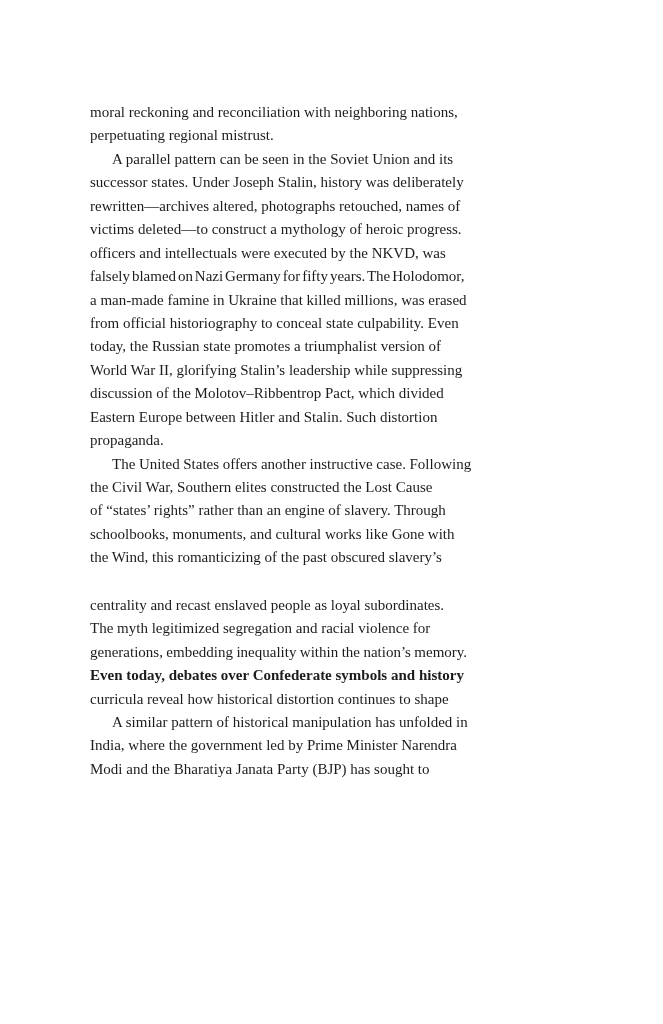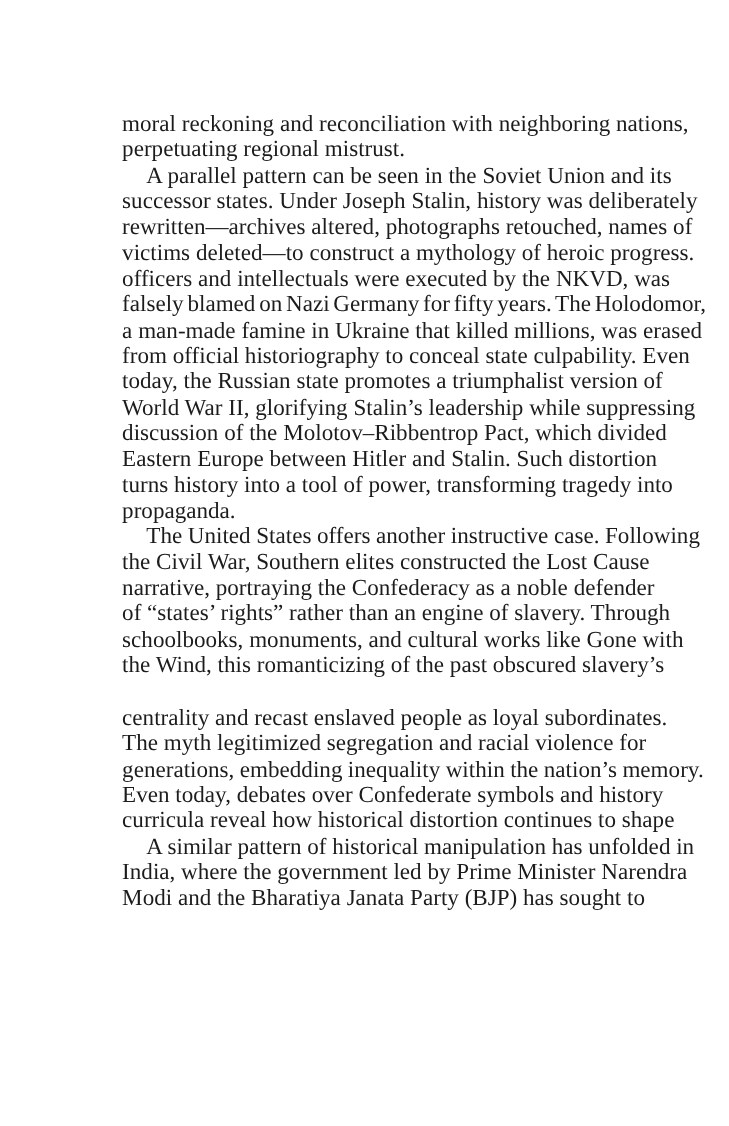--- a/index.html
+++ b/index.html
@@ -15,25 +15,25 @@
     }
     .page {
       position: absolute;
       left: 0; top: 0;
       width: 663px;
       height: 1024px;
       background: #ffffff;
     }
     .text-block {
       position: absolute;
-      left: 111px;
+      left: 90px;
       top: 101px;
       width: 460px;
       font-family: "Liberation Serif", "DejaVu Serif", serif;
-      font-size: 21px;
+      font-size: 15px;
       line-height: 23.45px;
       color: #1c1c1c;
     }
     .line {
       display: block;
       height: 23.45px;
       white-space: nowrap;
       text-align: justify;
       text-align-last: justify;
       overflow: visible;
@@ -62,35 +62,33 @@
       <span class="line" style="white-space: nowrap; word-spacing: 0px; text-align-last: left; text-align: left;">rewritten—archives altered, photographs retouched, names of</span>
       <span class="line" style="white-space: nowrap; word-spacing: 0px; text-align-last: left; text-align: left;">victims deleted—to construct a mythology of heroic progress.</span>
       <span class="line" style="white-space: nowrap; word-spacing: 0px; text-align-last: left; text-align: left;">officers and intellectuals were executed by the NKVD, was</span>
       <span class="line" style="white-space: nowrap; word-spacing: -1.84896px; text-align-last: left; text-align: left;">falsely blamed on Nazi Germany for fifty years. The Holodomor,</span>
       <span class="line" style="white-space: nowrap; word-spacing: 0px; text-align-last: left; text-align: left;">a man-made famine in Ukraine that killed millions, was erased</span>
       <span class="line" style="white-space: nowrap; word-spacing: 0px; text-align-last: left; text-align: left;">from official historiography to conceal state culpability. Even</span>
       <span class="line" style="white-space: nowrap; word-spacing: 0px; text-align-last: left; text-align: left;">today, the Russian state promotes a triumphalist version of</span>
       <span class="line" style="white-space: nowrap; word-spacing: 0px; text-align-last: left; text-align: left;">World War II, glorifying Stalin’s leadership while suppressing</span>
       <span class="line" style="white-space: nowrap; word-spacing: 0px; text-align-last: left; text-align: left;">discussion of the Molotov–Ribbentrop Pact, which divided</span>
       <span class="line" style="white-space: nowrap; word-spacing: 0px; text-align-last: left; text-align: right;">Eastern Europe between Hitler and Stalin. Such distortion</span>
-      <span class="line" style="white-space: nowrap; word-spacing: 0px; text-align-last: left; text-align: left;">turns history into a tool of power, transforming tragedy into</span>
       <span class="line last" style="white-space: nowrap; word-spacing: 0px;">propaganda.</span>
     </div>
 
     <div>
       <span class="line indent" style="white-space: nowrap; word-spacing: -0.189732px; text-align-last: left; text-align: left;">The United States offers another instructive case. Following</span>
       <span class="line" style="white-space: nowrap; word-spacing: 0px; text-align-last: left; text-align: left;">the Civil War, Southern elites constructed the Lost Cause</span>
-      <span class="line" style="white-space: nowrap; word-spacing: 0px; text-align-last: left; text-align: left;">narrative, portraying the Confederacy as a noble defender</span>
       <span class="line" style="white-space: nowrap; word-spacing: 0px; text-align-last: left; text-align: left;">of “states’ rights” rather than an engine of slavery. Through</span>
       <span class="line" style="white-space: nowrap; word-spacing: 0px; text-align-last: left; text-align: left;">schoolbooks, monuments, and cultural works like Gone with</span>
       <span class="line" style="white-space: nowrap; word-spacing: 0px; text-align-last: left; text-align: left;">the Wind, this romanticizing of the past obscured slavery’s</span>
       <span class="line" style="white-space: nowrap; word-spacing: 0px; text-align-last: left; text-align: left; margin-top: 24px;">centrality and recast enslaved people as loyal subordinates.</span>
       <span class="line" style="white-space: nowrap; word-spacing: 0px; text-align-last: left; text-align: left;">The myth legitimized segregation and racial violence for</span>
       <span class="line" style="white-space: nowrap; word-spacing: -0.307292px; text-align-last: left; text-align: left;">generations, embedding inequality within the nation’s memory.</span>
-      <span class="line" style="white-space: nowrap; word-spacing: 0px; text-align-last: left; text-align: left;">Even today, debates over Confederate symbols and history</span>
+      <span class="line" style="white-space: nowrap; word-spacing: 0px; text-align-last: left; text-align: left; font-weight: bold;">Even today, debates over Confederate symbols and history</span>
       <span class="line" style="white-space: nowrap; word-spacing: 0px; text-align-last: left; text-align: left;">curricula reveal how historical distortion continues to shape</span>
     </div>
 
     <div>
       <span class="line indent" style="white-space: nowrap; word-spacing: 0px; text-align-last: left; text-align: left;">A similar pattern of historical manipulation has unfolded in</span>
       <span class="line" style="white-space: nowrap; word-spacing: 0px; text-align-last: left; text-align: left;">India, where the government led by Prime Minister Narendra</span>
       <span class="line" style="white-space: nowrap; word-spacing: 0px; text-align-last: left; text-align: left;">Modi and the Bharatiya Janata Party (BJP) has sought to</span>
     </div>
 
   </div>

